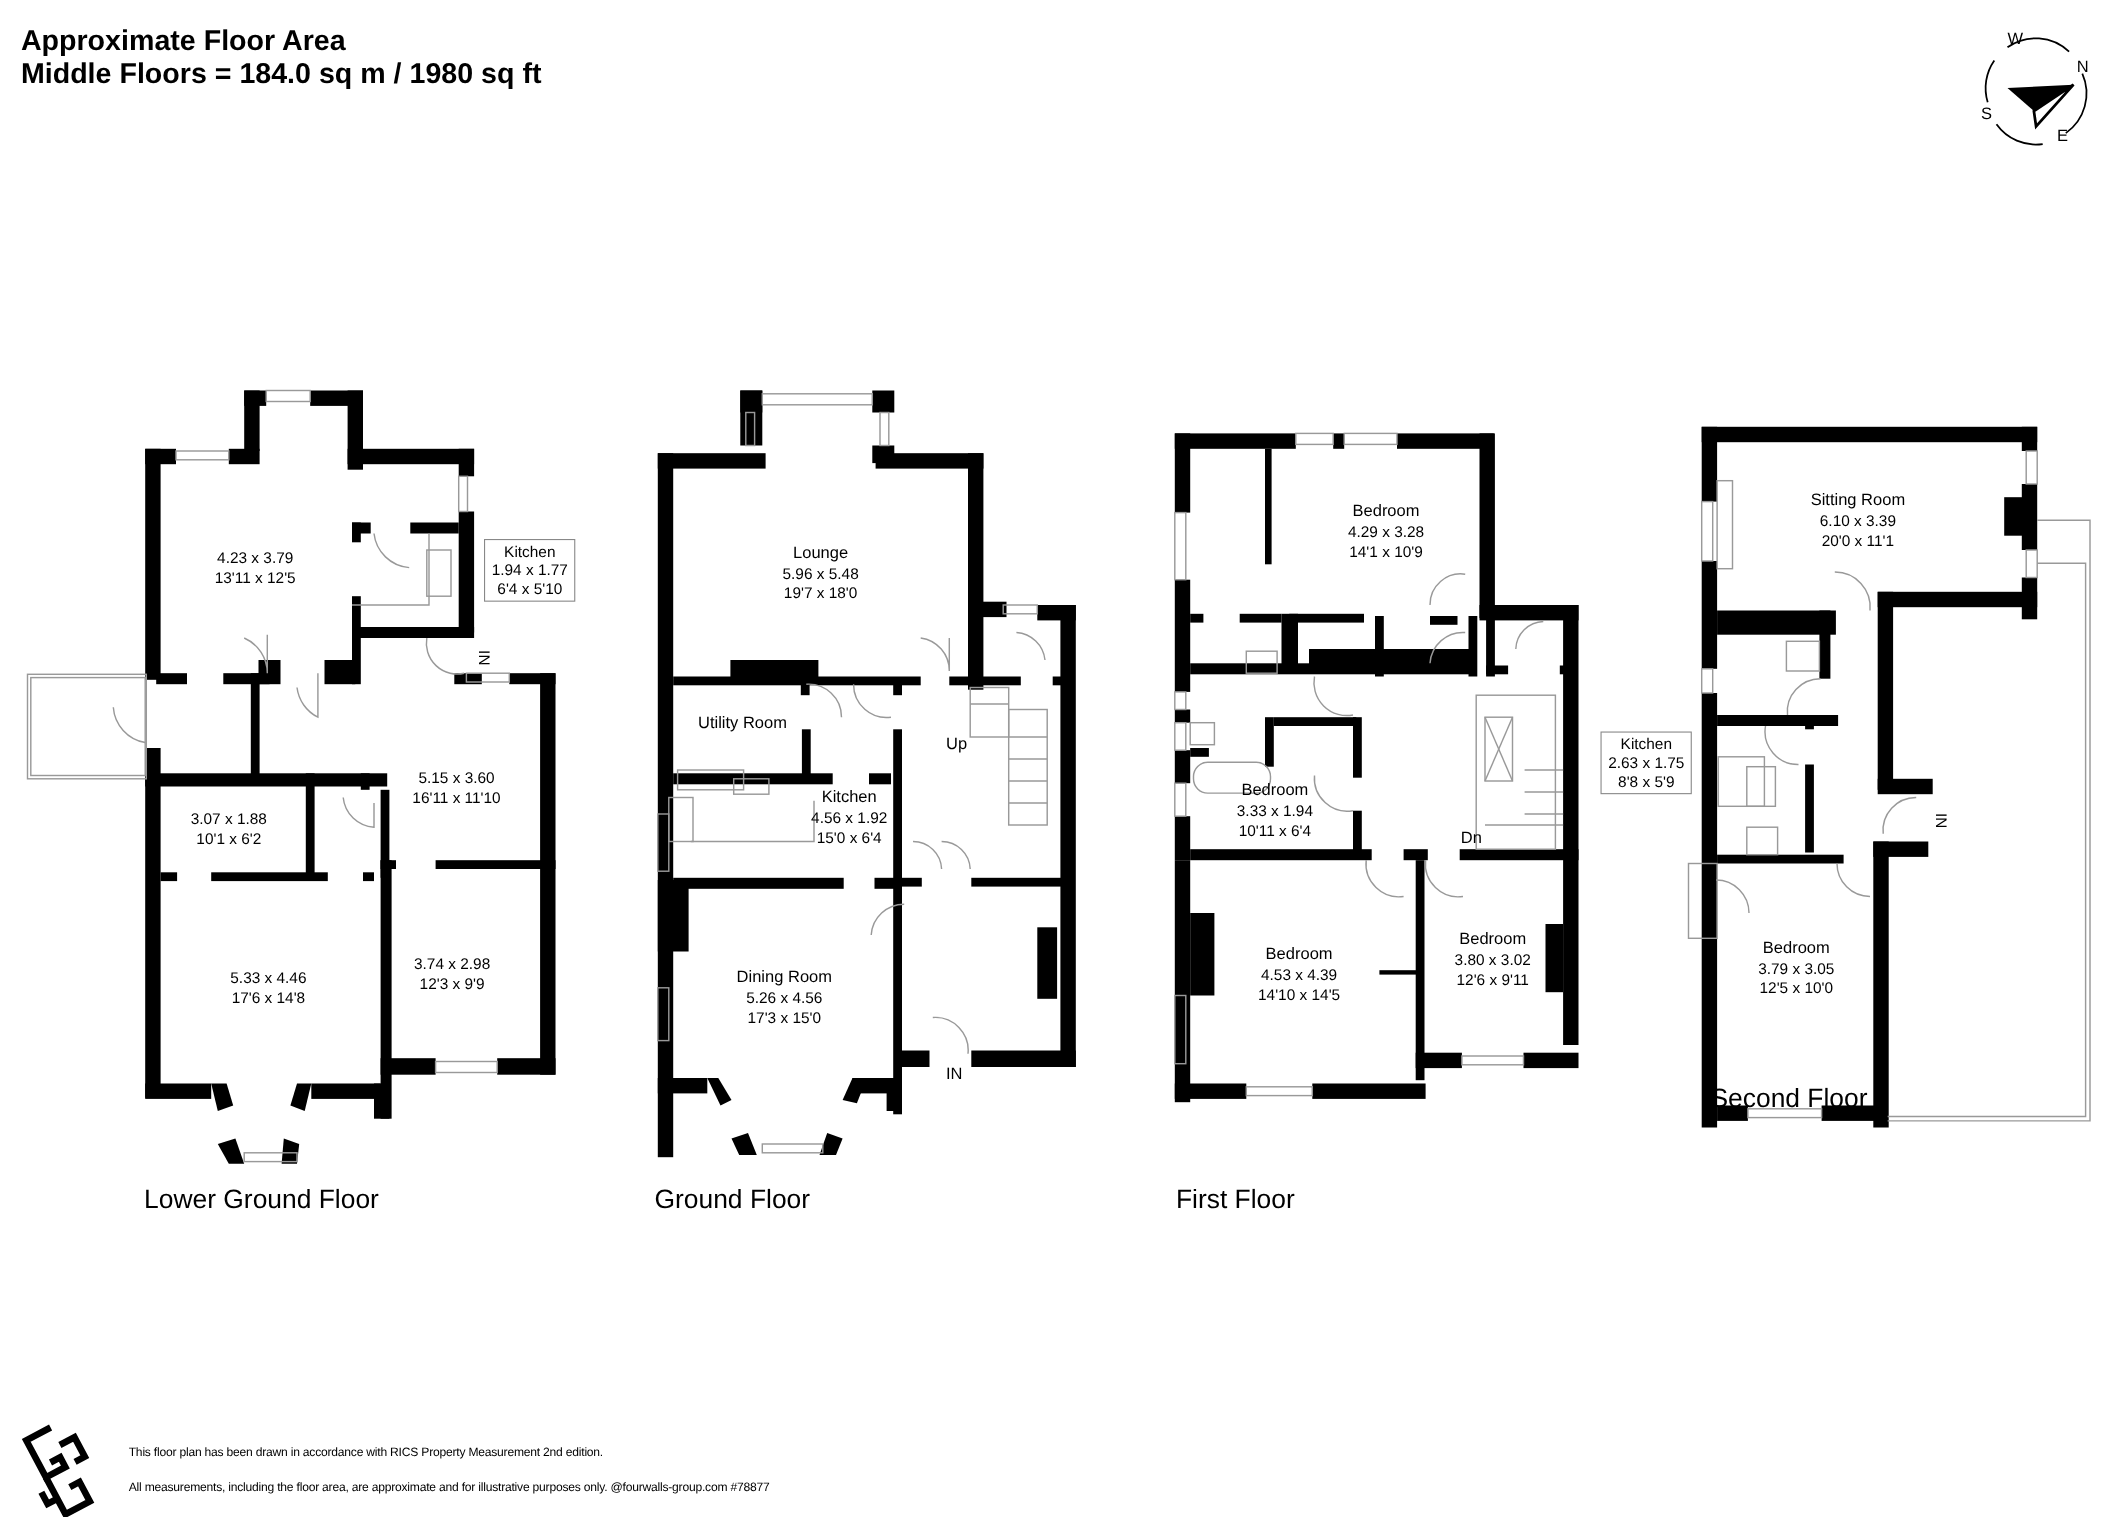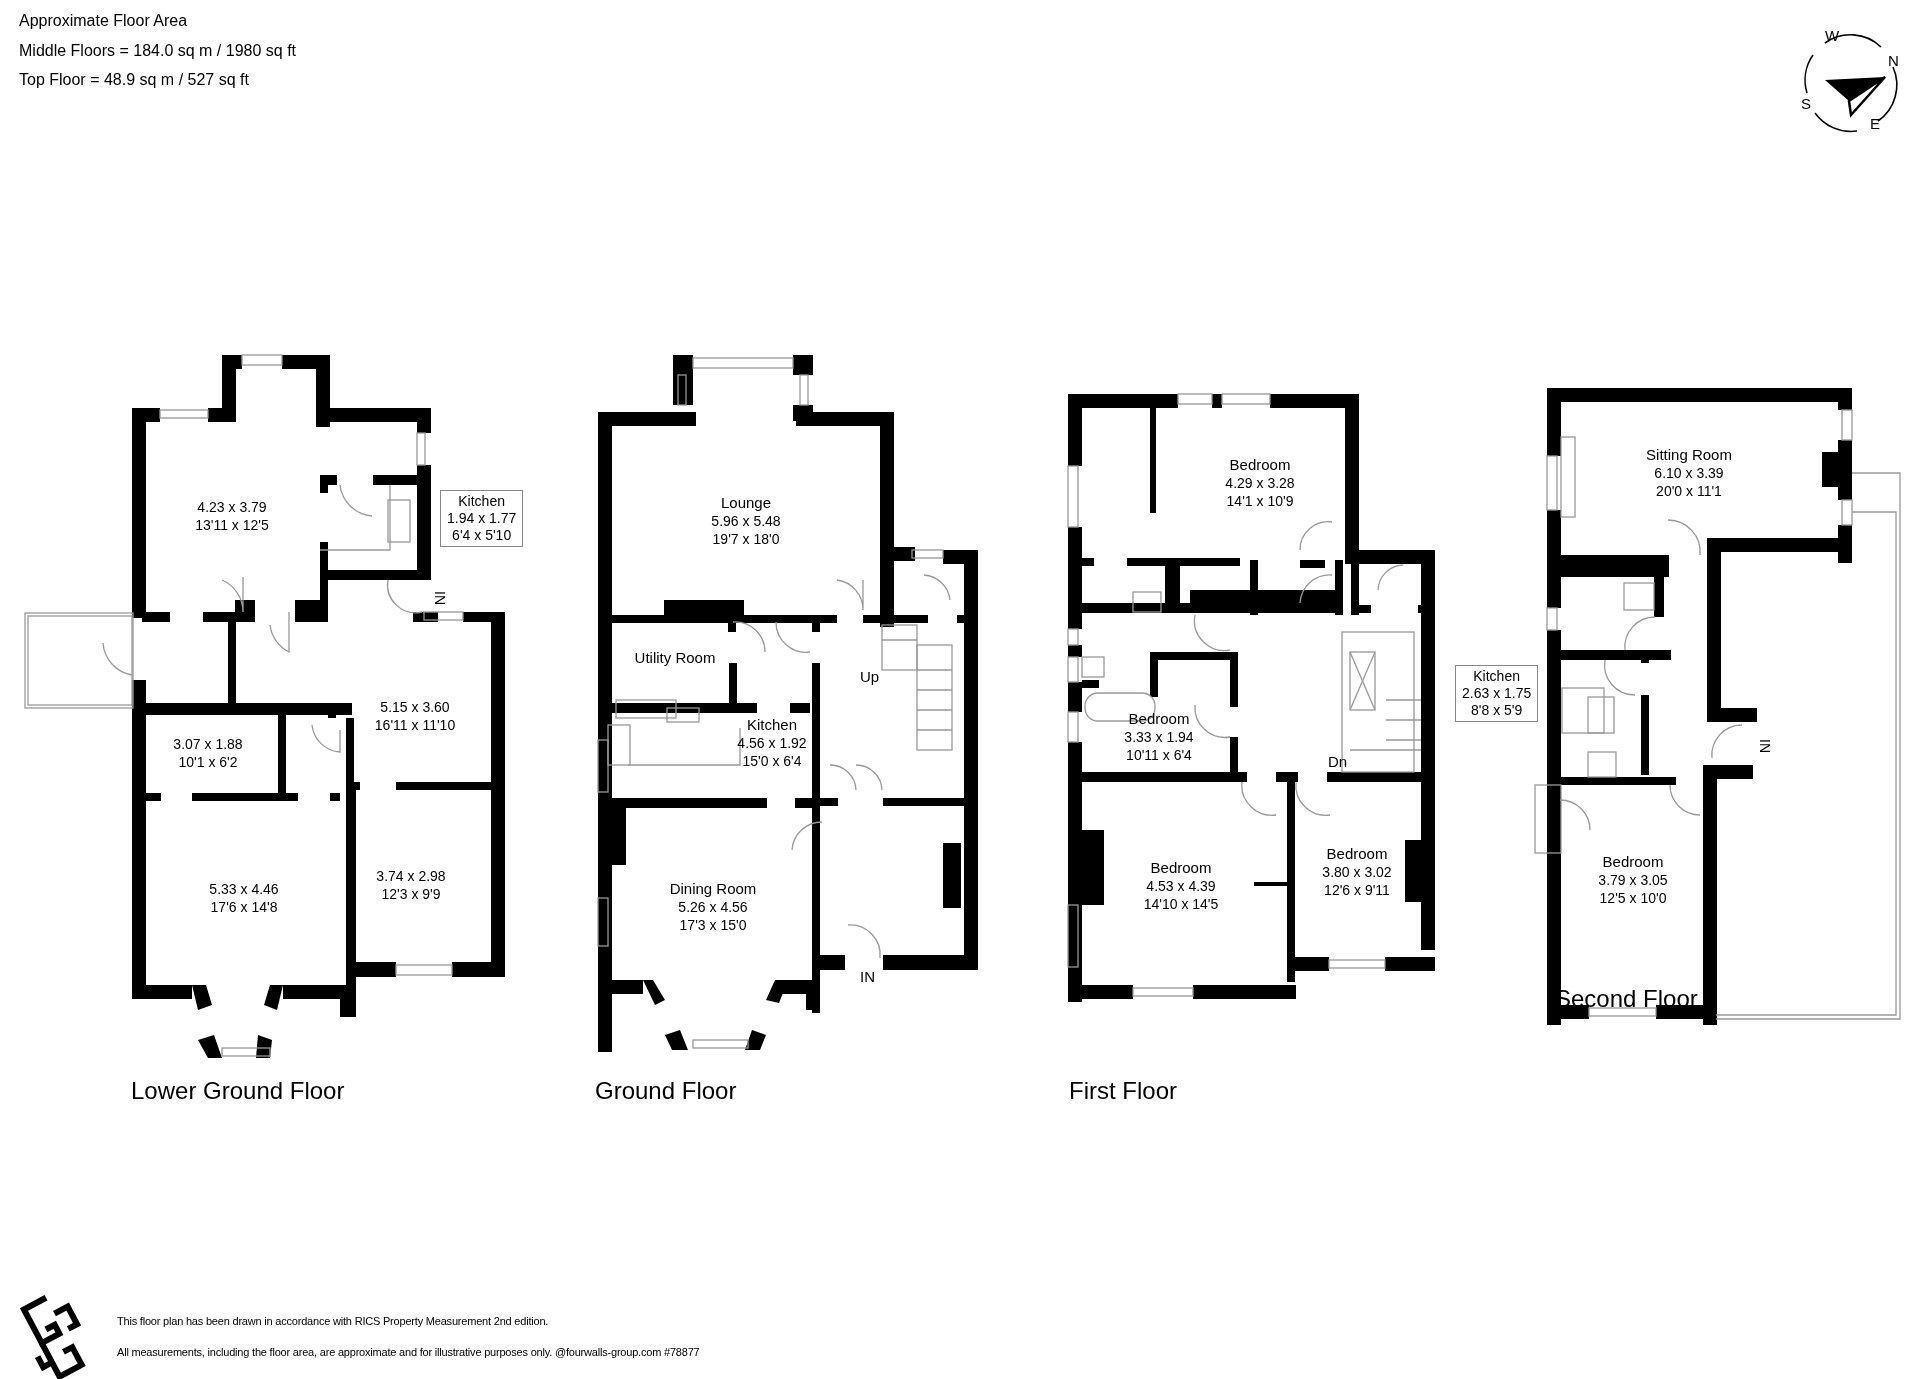--- a/index.html
+++ b/index.html
@@ -1,37 +1,36 @@
 <!DOCTYPE html>
 <html><head>
 <meta charset="utf-8">
 <style>
   html, body { margin:0; padding:0; background:#ffffff; }
   body { width:1920px; height:1379px; position:relative; overflow:hidden;
          font-family:"Liberation Sans", "DejaVu Sans", sans-serif; color:#000; }
   .abs { position:absolute; }
-  .hdr { position:absolute; left:19px; top:6px; font-size:16px; line-height:29.5px; }
+  .hdr { position:absolute; left:19px; top:22px; font-size:26px; line-height:29.5px;font-weight:bold; }
   .hdr div { white-space:nowrap; }
   .floor-label { position:absolute; font-size:24px; white-space:nowrap; }
   .room { position:absolute; text-align:center; font-size:14px; line-height:18px; white-space:nowrap; transform:translateX(-50%); }
   .room .name { font-size:15px; }
   .callout { position:absolute; border:1px solid #888; background:#fff; text-align:center;
              font-size:14px; line-height:17px; padding:2px 6px; white-space:nowrap; }
   .tag { position:absolute; font-size:14px; white-space:nowrap; }
   .compass-letter { position:absolute; font-size:15px; }
   .footer-line { position:absolute; left:117px; font-size:11px; white-space:nowrap; letter-spacing:-0.2px;text-align:center; }
   svg.plan { position:absolute; left:0; top:0; }
 </style>
 </head>
 <body>
 
 <div class="hdr">
   <div>Approximate Floor Area</div>
   <div>Middle Floors = 184.0 sq m / 1980 sq ft</div>
-  <div>Top Floor = 48.9 sq m / 527 sq ft</div>
 </div>
 
 <div class="abs" style="left:1795px;top:25px;width:110px;height:110px;">
   <svg width="110" height="110" viewBox="0 0 110 110">
     <path d="M30 18 A44 44 0 0 1 86 22" stroke="#000" stroke-width="1.6" fill="none"></path>
     <path d="M98 42 A44 44 0 0 1 83 96" stroke="#000" stroke-width="1.6" fill="none"></path>
     <path d="M62 106 A44 44 0 0 1 20 88" stroke="#000" stroke-width="1.6" fill="none"></path>
     <path d="M12 68 A44 44 0 0 1 18 30" stroke="#000" stroke-width="1.6" fill="none"></path>
     <polygon points="30,55 90,52 54,76" fill="#000"></polygon>
     <polygon points="54,76 90,52 56,90" fill="#fff" stroke="#000" stroke-width="2.5"></polygon>

